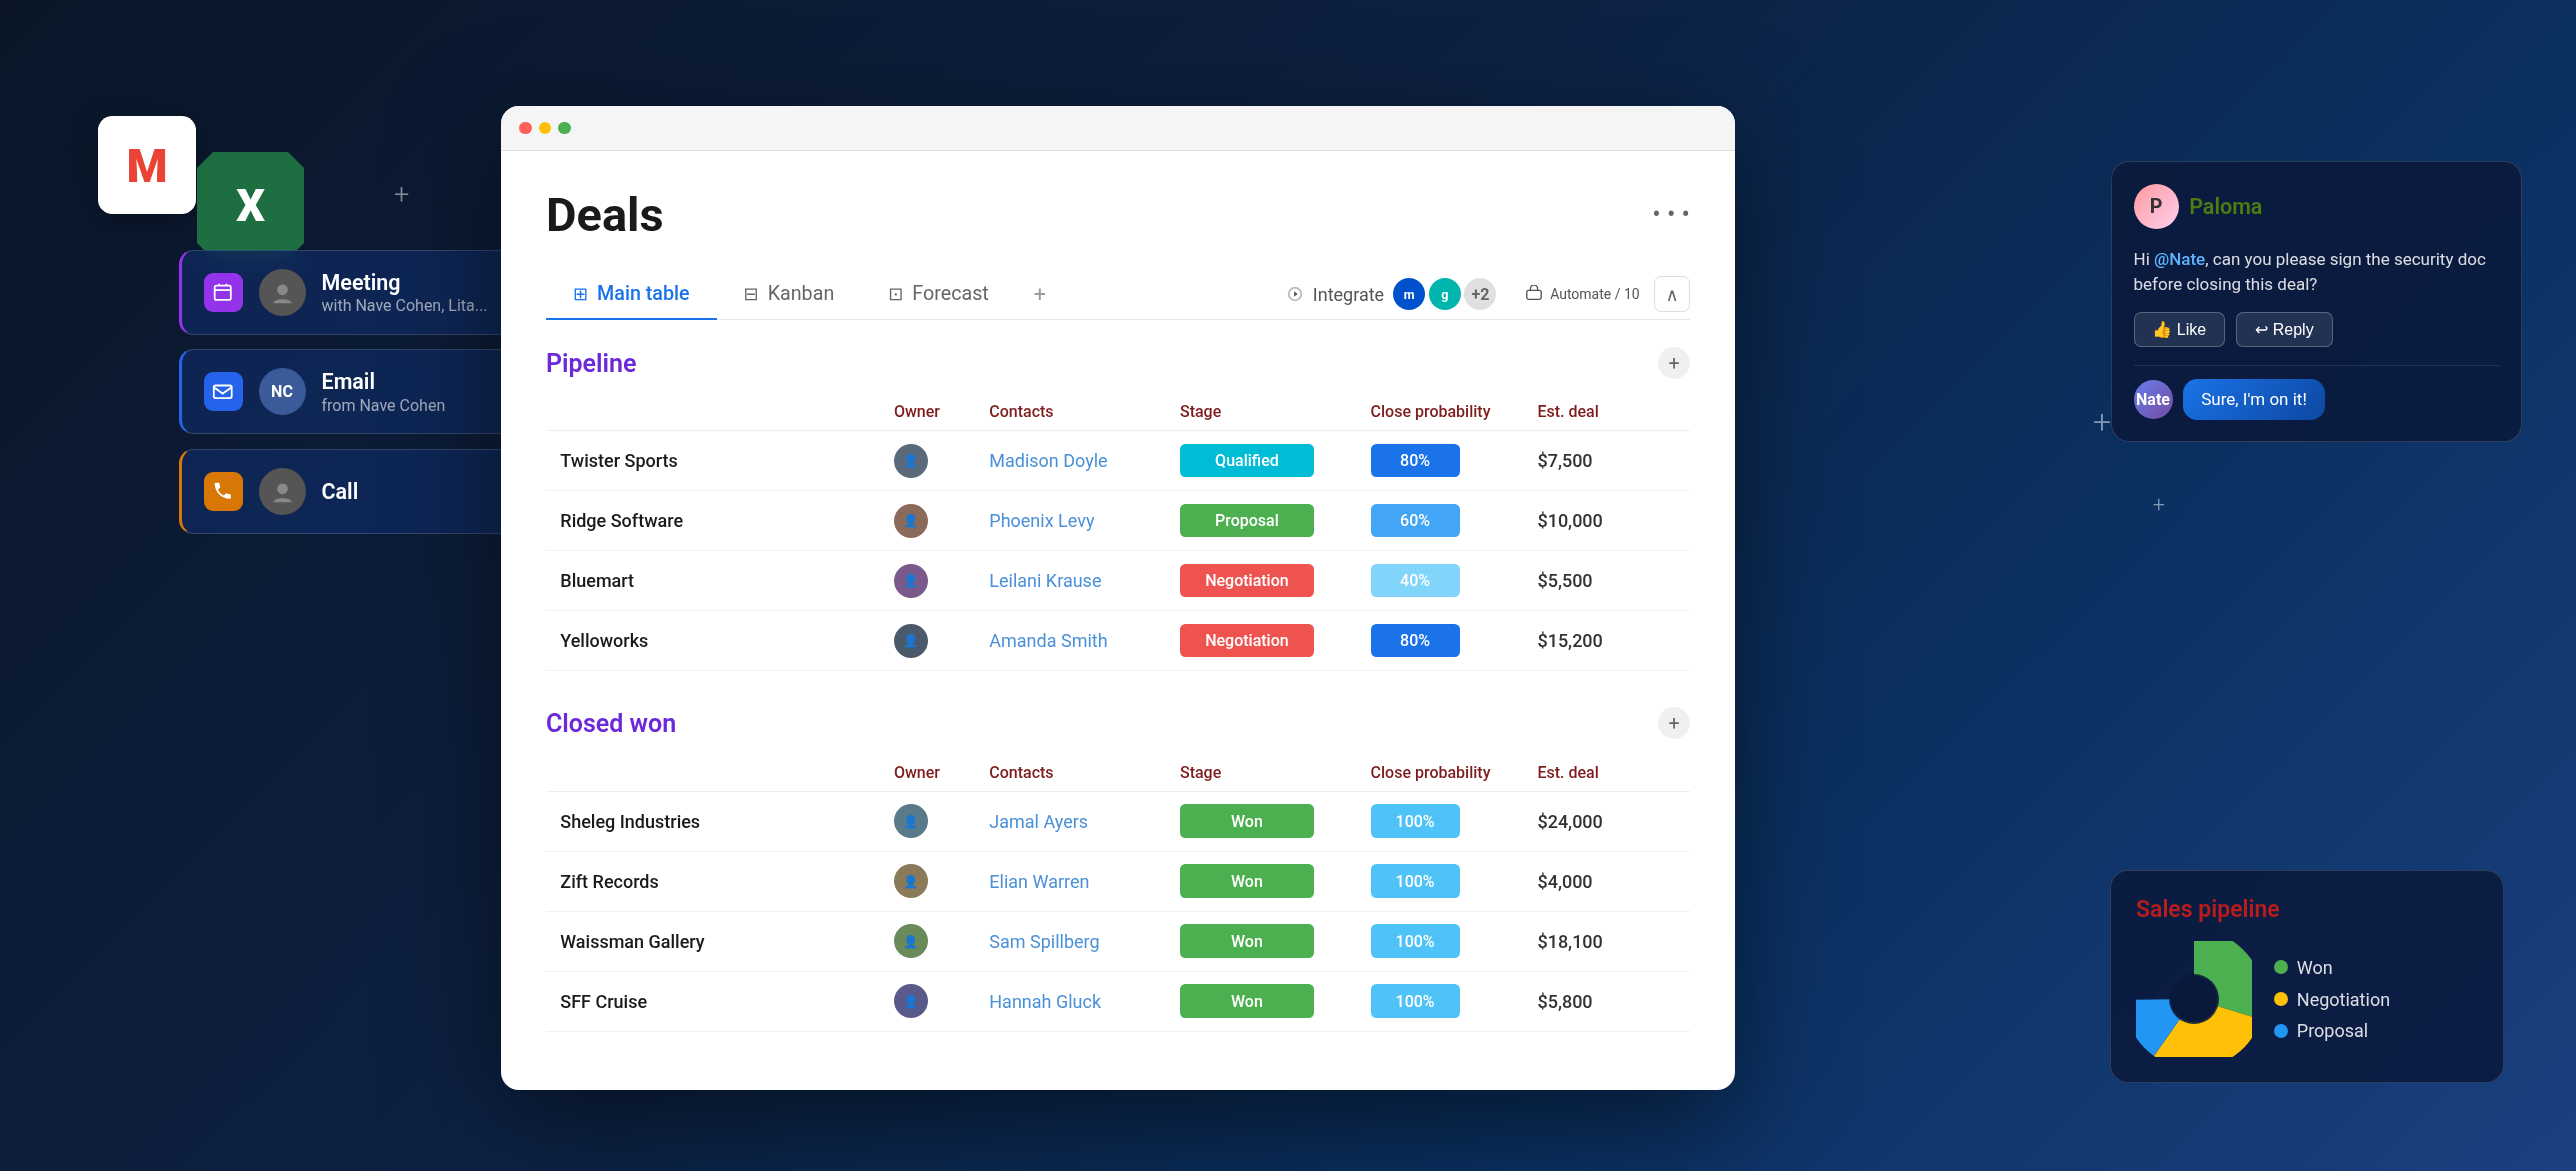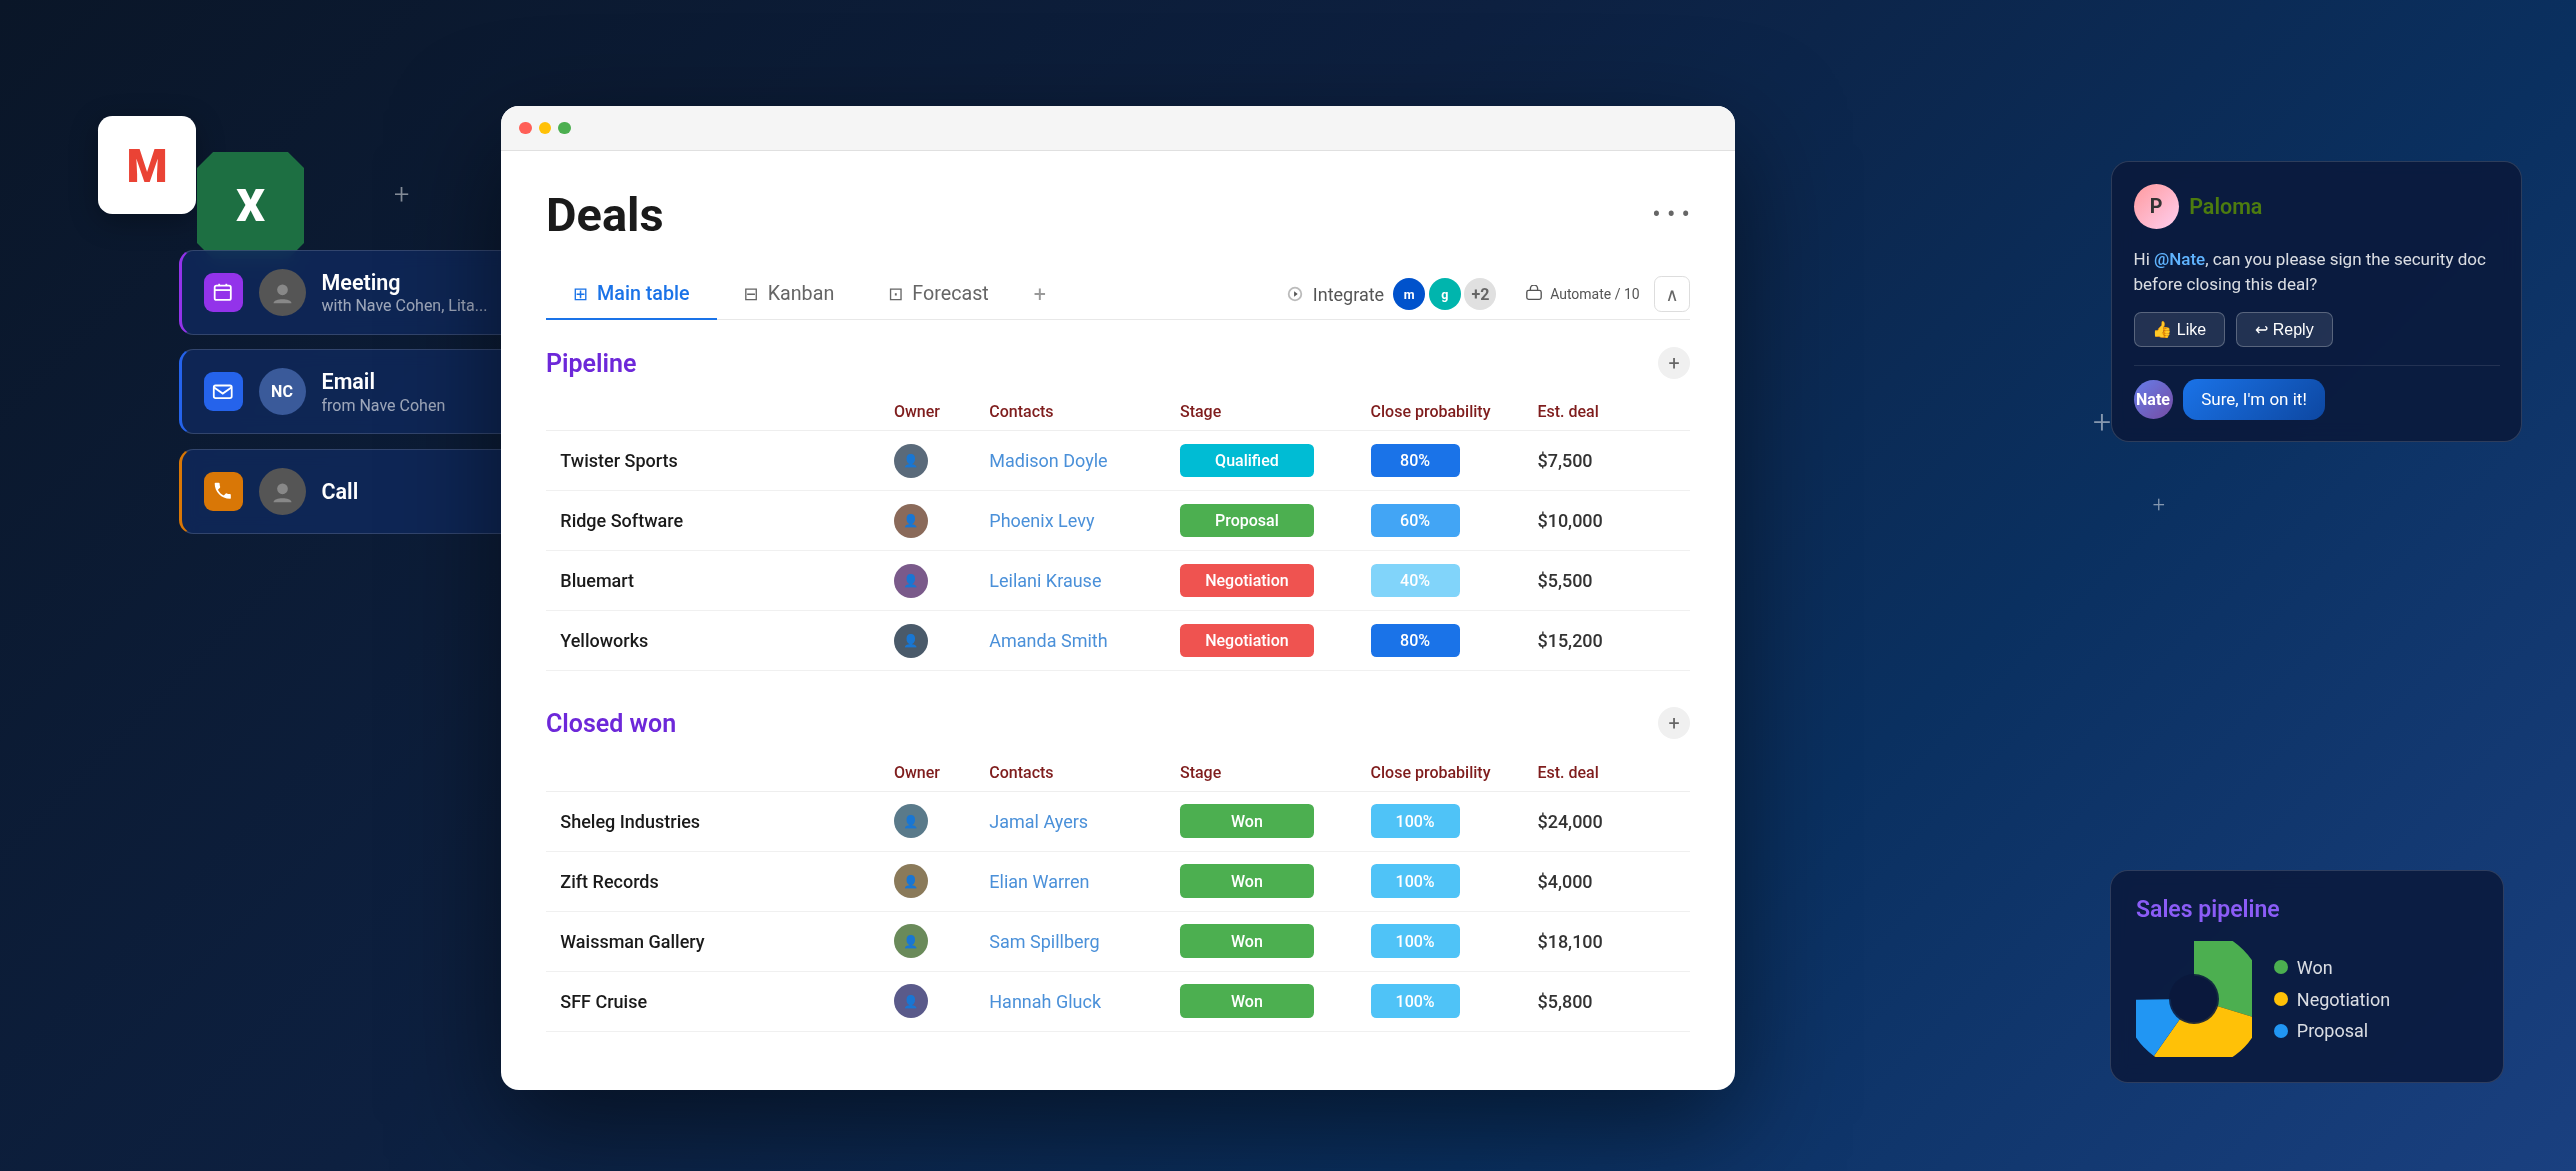--- a/index.html
+++ b/index.html
@@ -465,21 +465,21 @@
       background: rgba(10, 25, 60, 0.88);
       border: 0.9px solid rgba(255,255,255,0.15);
       border-radius: 18px;
       padding: 25px;
       backdrop-filter: blur(9px);
     }
 
     .sales-title {
       font-size: 23px;
       font-weight: 600;
-      color: #8b5cf6;
+      color: #b91c1c;
       margin-bottom: 18px;
     }
 
     .sales-content {
       display: flex;
       align-items: center;
       gap: 21.5px;
     }
 
     .pie-chart {

